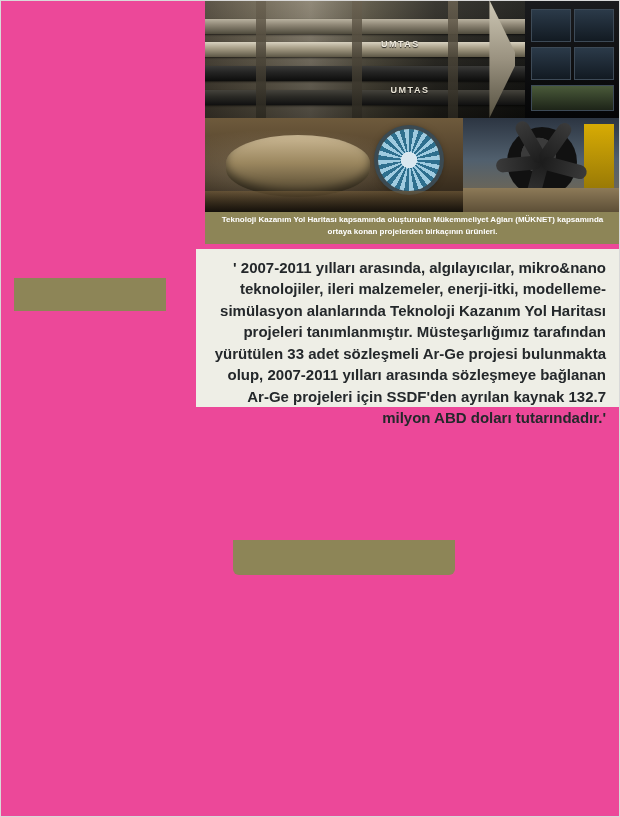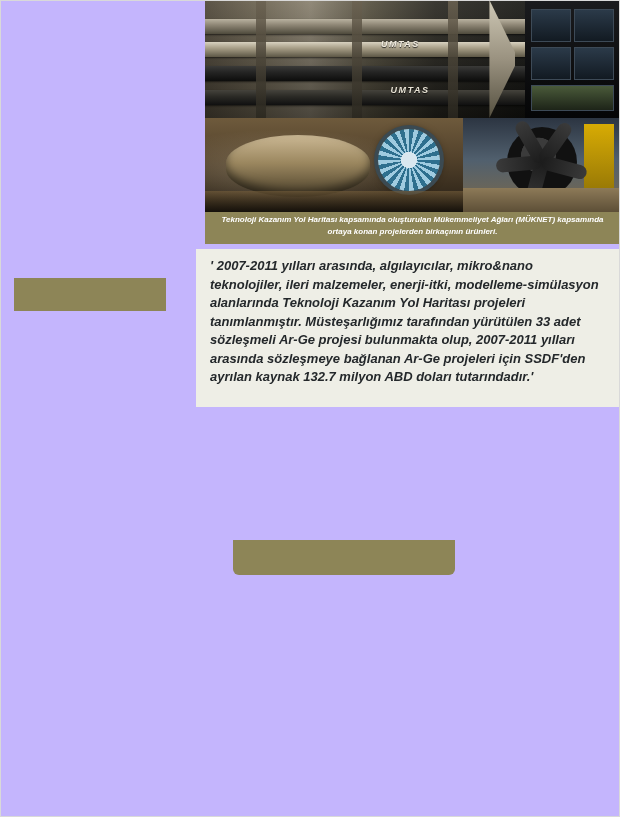--- a/index.html
+++ b/index.html
@@ -10,22 +10,21 @@
   body {
     width: 620px;
     height: 817px;
     position: relative;
     overflow: hidden;
     font-family: "Liberation Sans", sans-serif;
   }
   .page {
     position: absolute;
     inset: 0;
-    background: #c4b5fd;
-    font-style: italic;
+    background: #ec4899;
   }
 
   
   .collage {
     position: absolute;
     left: 205px;
     top: 0px;
     width: 415px;
     height: 212px;
   }
@@ -203,23 +202,23 @@
     top: 249px;
     width: 424px;
     height: 158px;
     background: #eeeee6;
   }
   .quote-text {
     position: absolute;
     left: 14px;
     right: 14px;
     top: 8px;
-    text-align: left;
+    text-align: right;
     color: #24282b;
-    font-size: 13px;
+    font-size: 15px;
     font-weight: bold;
     line-height: 1.43;
   }
 
   
   .olive-left-bar {
     position: absolute;
     left: 14px;
     top: 278px;
     width: 152px;

